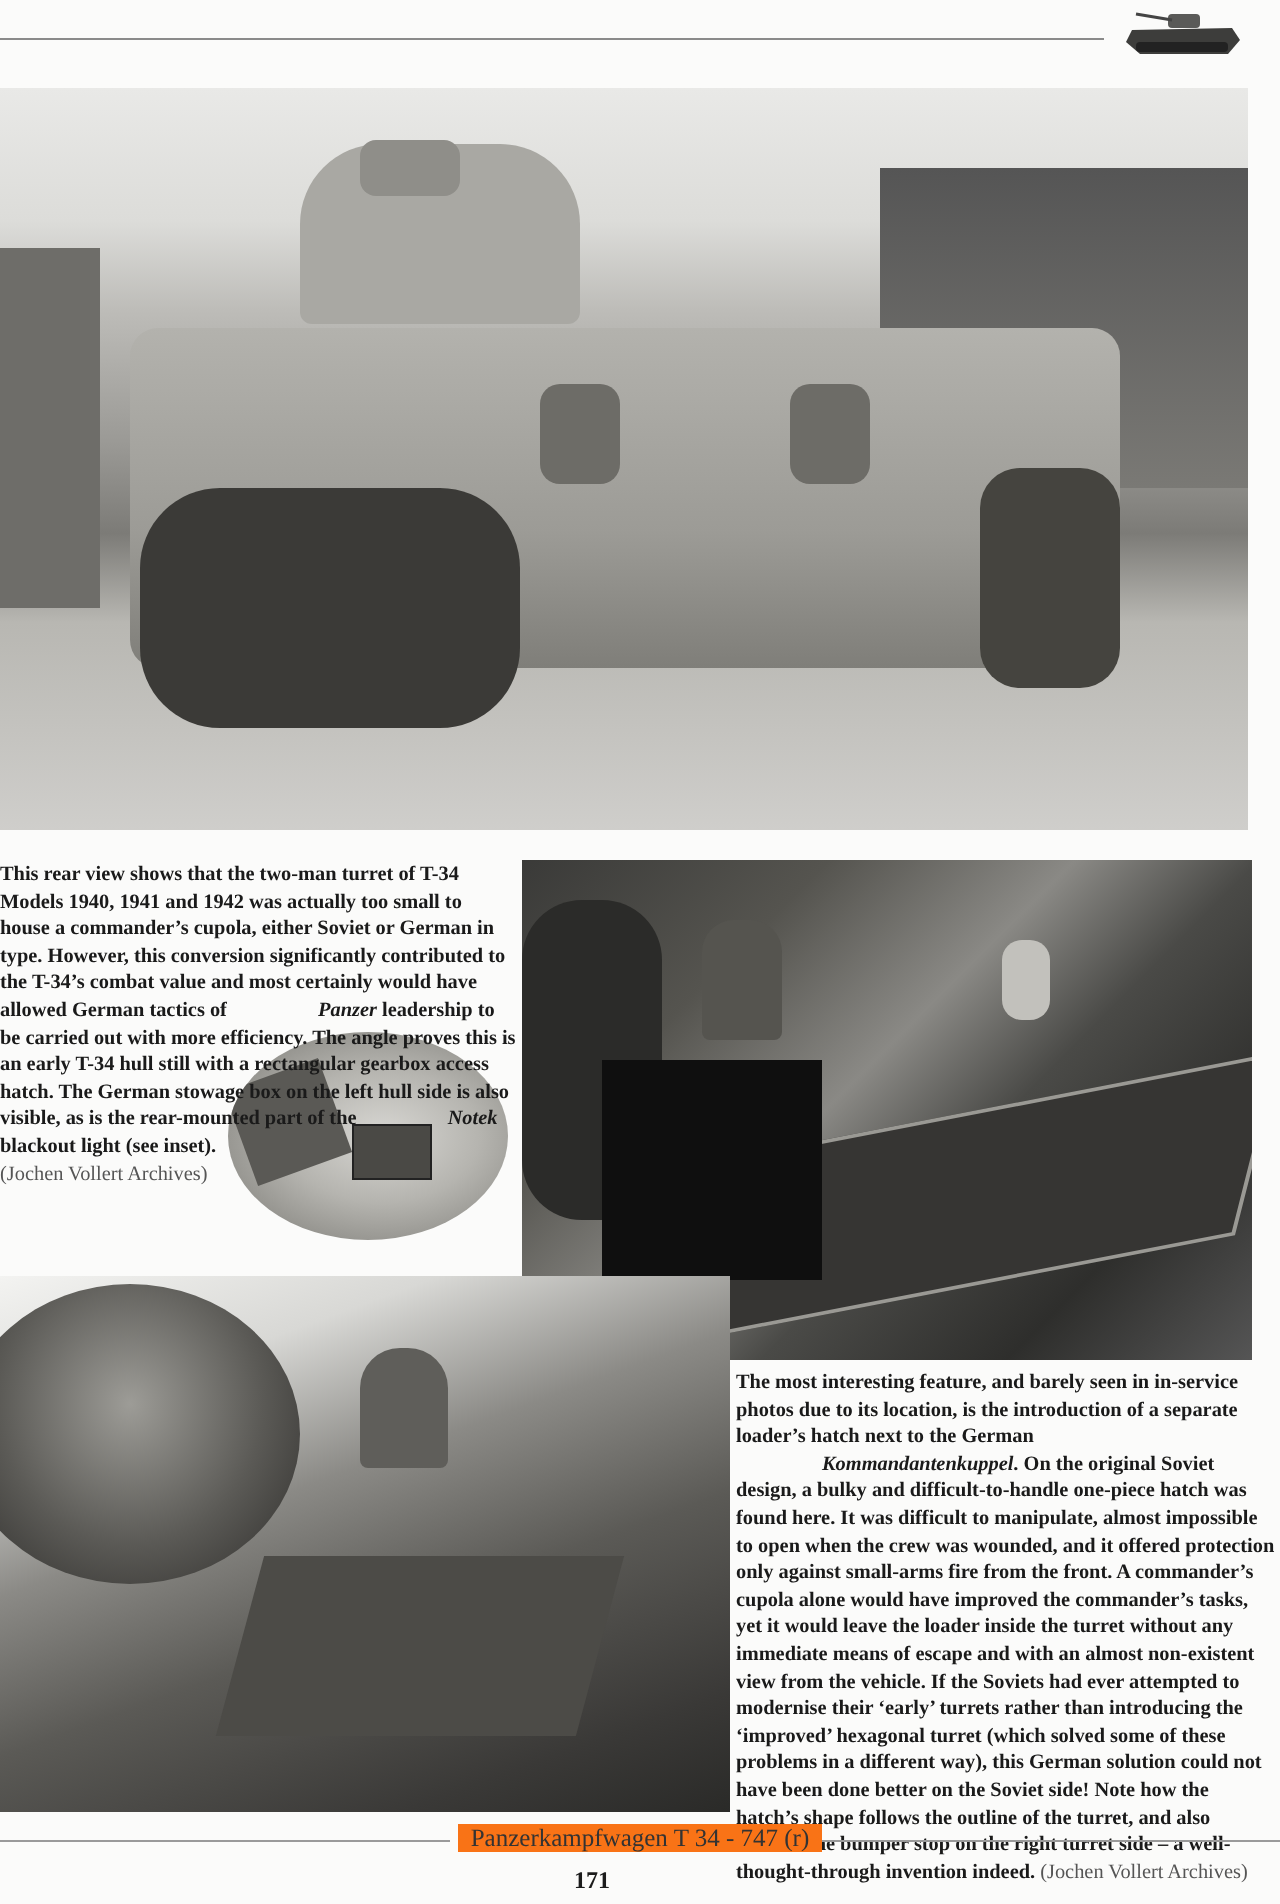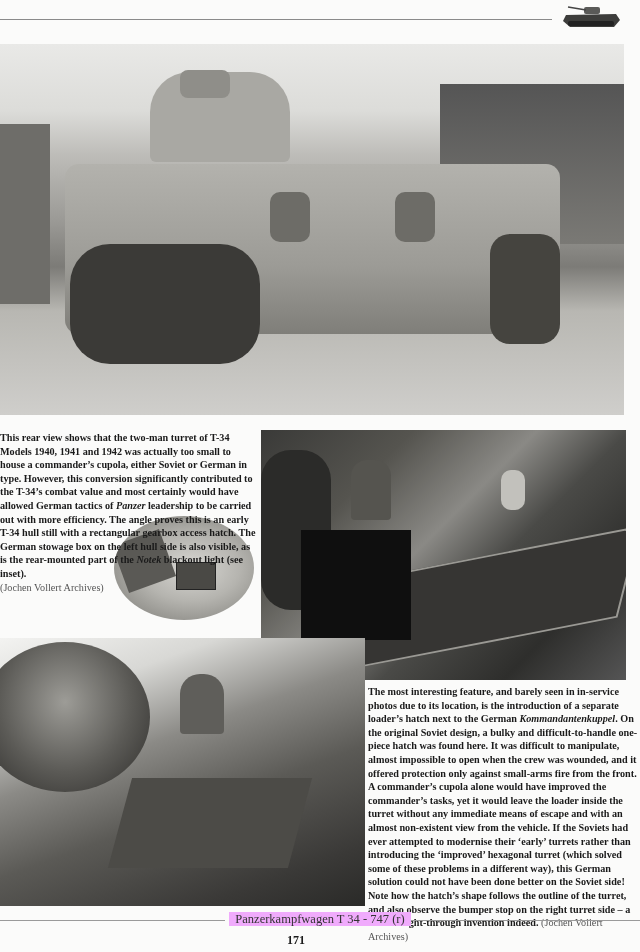--- a/index.html
+++ b/index.html
@@ -5,26 +5,26 @@
   html,body{margin:0;padding:0;}
   body{width:640px;height:952px;background:#fbfbfa;position:relative;overflow:hidden;font-family:"Liberation Serif","DejaVu Serif",serif;color:#1c1c1c;}
   .header-rule{position:absolute;left:0;top:19px;width:552px;height:1px;background:#8a8a8a;}
   .header-tank{position:absolute;left:560px;top:2px;width:62px;height:28px;}
   .photo{position:absolute;overflow:hidden;}
   #photo-top{left:0;top:44px;width:624px;height:371px;background:linear-gradient(180deg,#e9e9e7 0%,#dcdcd9 18%,#bdbcb8 30%,#9a9995 48%,#7c7b77 60%,#b8b7b2 72%,#cfcecb 100%);}
   #photo-right{left:261px;top:430px;width:365px;height:250px;background:linear-gradient(135deg,#3a3a38 0%,#55544f 25%,#8a8985 45%,#4a4a47 60%,#2e2e2c 80%,#555 100%);}
   #photo-bottom{left:0;top:638px;width:365px;height:268px;background:linear-gradient(160deg,#f3f3f1 0%,#d8d8d5 20%,#8b8a86 40%,#5b5a56 60%,#3a3937 85%,#2a2a28 100%);}
   .inset{position:absolute;left:114px;top:516px;width:140px;height:104px;border-radius:50%;background:radial-gradient(ellipse at 55% 50%,#d8d7d3 0%,#b5b4af 45%,#8e8d88 80%,#6f6e6a 100%);overflow:hidden;}
   .caption{position:absolute;font-size:10.2px;line-height:13.6px;font-weight:bold;color:#1a1a1a;}
-  .caption i{}
+  .caption i{margin-left:43px;}
   .credit{font-weight:normal;color:#555;font-family:Liberation Serif, serif;}
   #caption-left{left:0;top:431px;width:258px;}
   #caption-right{left:368px;top:685px;width:270px;}
   .footer-title{position:absolute;left:0;width:640px;top:912px;text-align:center;font-size:12.5px;color:#333;}
-  .footer-title span.t{background:#f0abfc;padding:0 6px;position:relative;z-index:1;}
+  .footer-title span.t{background:#f97316;padding:0 6px;position:relative;z-index:1;}
   .footer-rule{position:absolute;top:920px;height:1px;background:#9a9a9a;}
   .page-num{position:absolute;left:0;width:592px;top:933px;text-align:center;font-size:12px;font-weight:bold;}
   .shape{position:absolute;}
 </style>
 </head>
 <body>
 
 <div class="header-rule"></div>
 <svg class="header-tank" viewBox="0 0 62 28">
   <rect x="24" y="5" width="16" height="7" rx="2" fill="#5a5a58"></rect>

